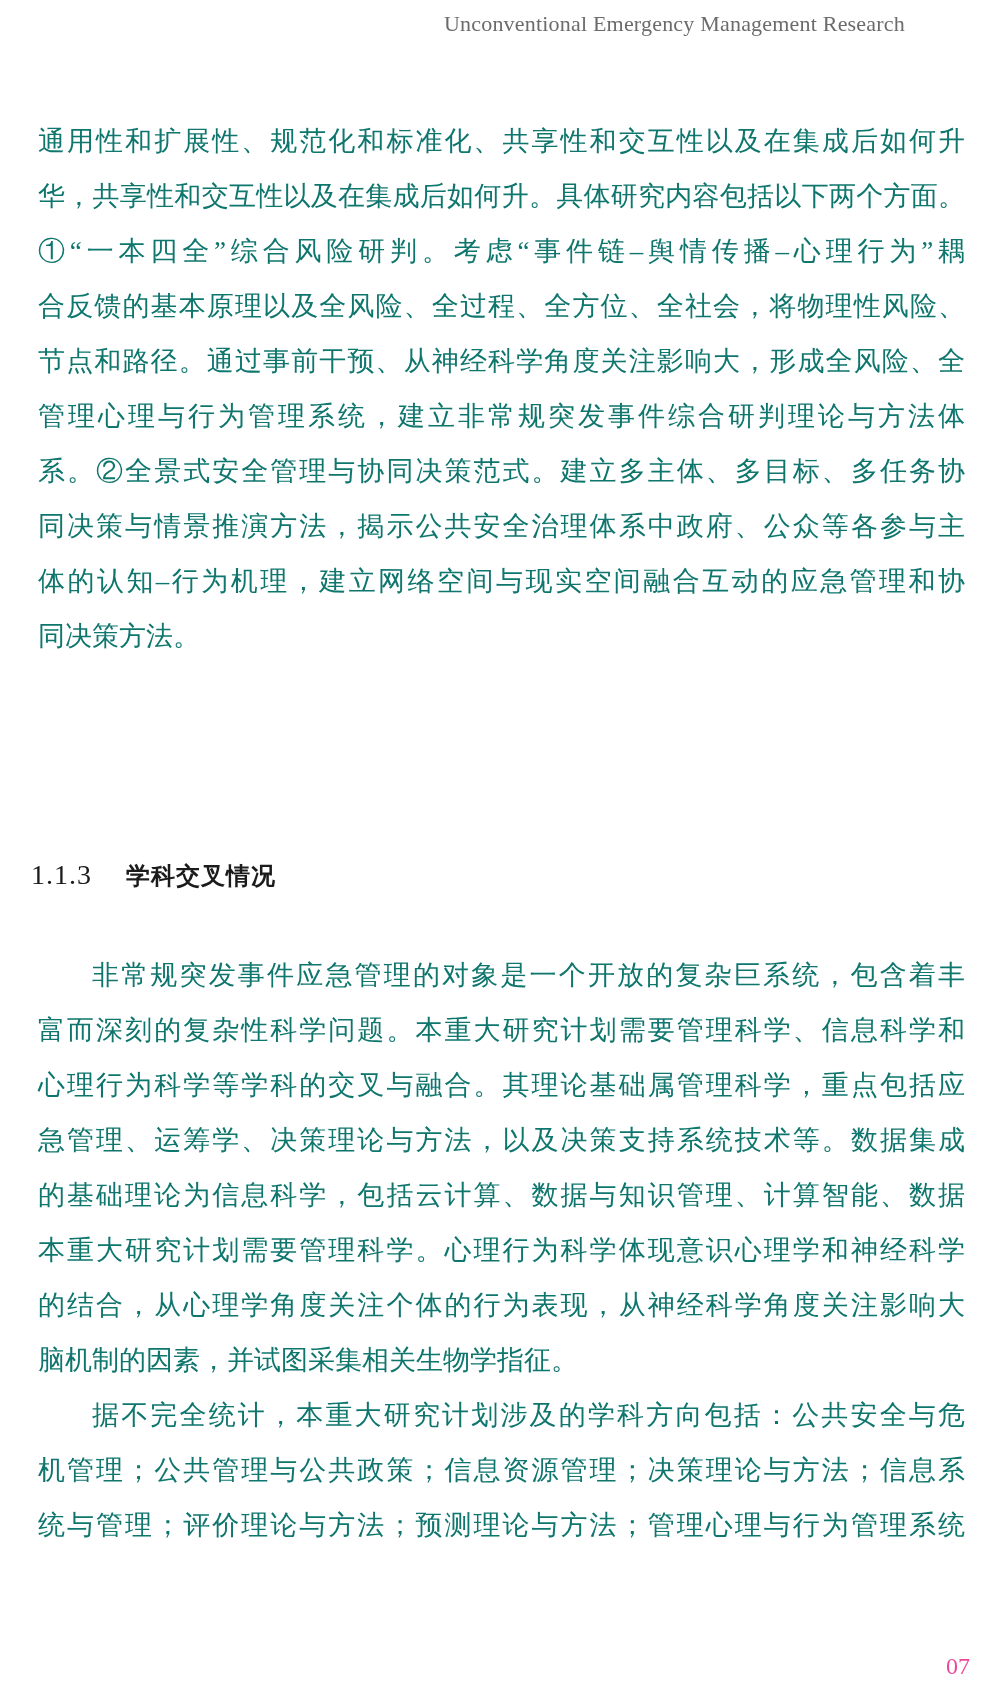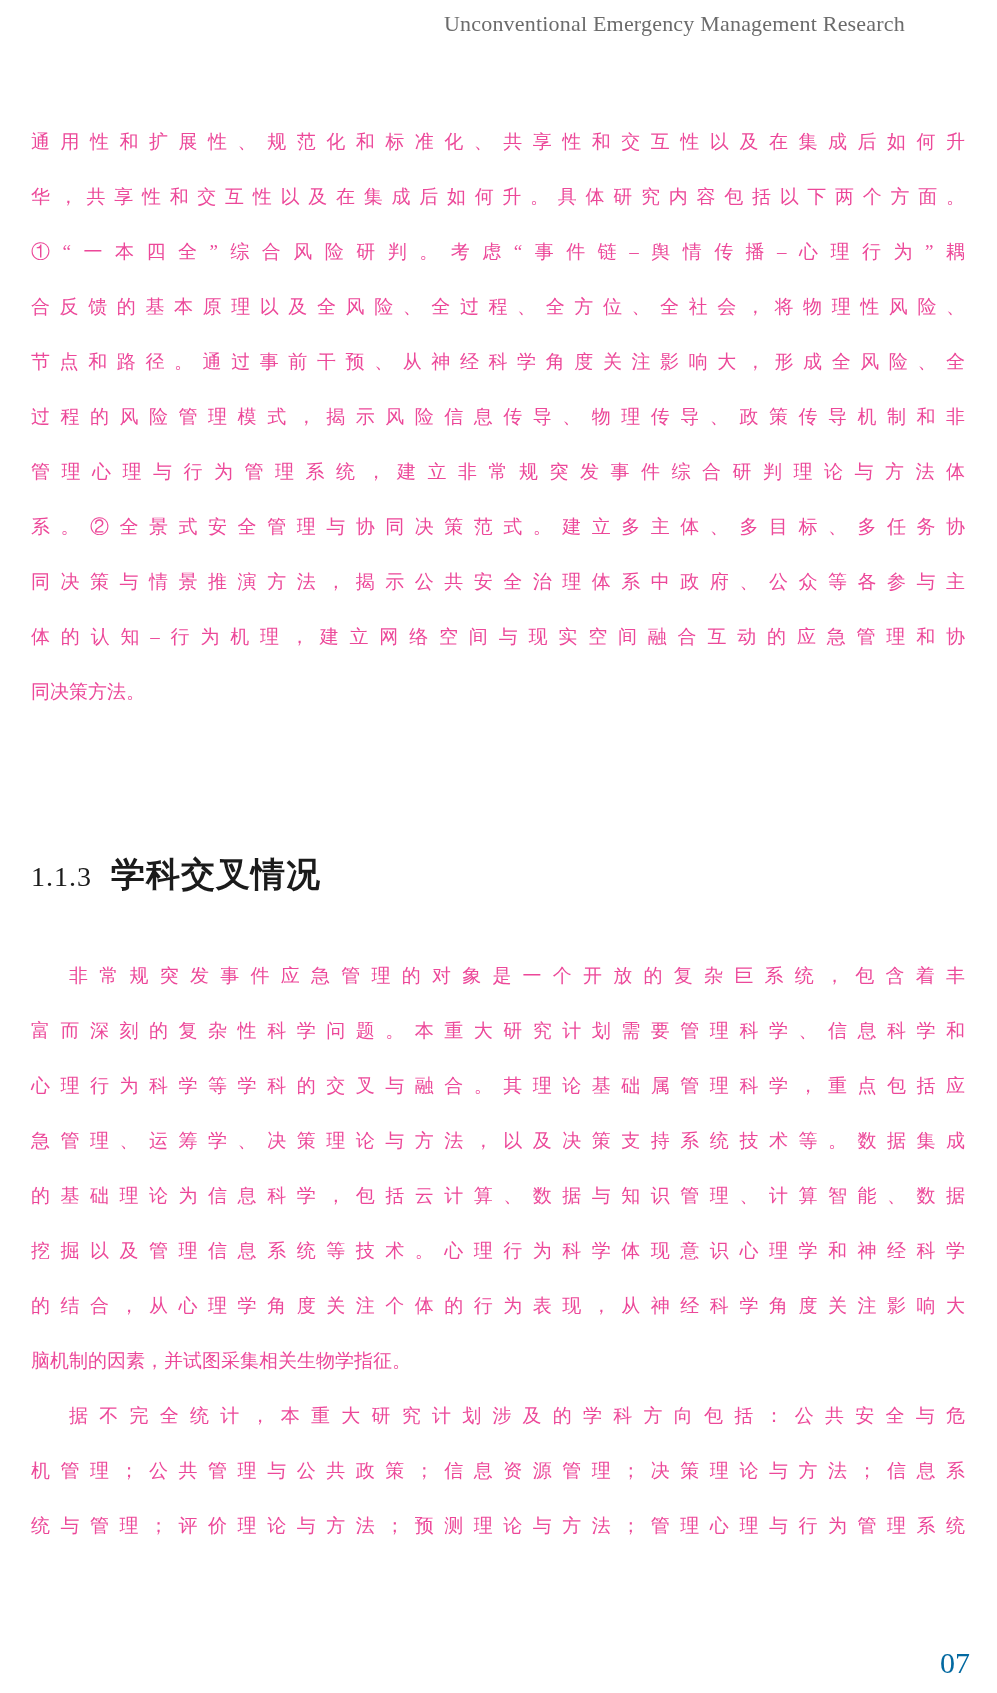--- a/index.html
+++ b/index.html
@@ -23,26 +23,27 @@
     white-space: nowrap;
   }
   .text-block {
     position: absolute;
     left: 31px;
     width: 934px;
   }
   .block-1 { top: 114px; }
   .block-2 { top: 948px; }
   .line {
-    font-size: 19px;
+    font-size: 27px;
     line-height: 55px;
-    color: #ec4899;
+    color: #0f766e;
     text-align: justify;
     text-align-last: justify;
     white-space: nowrap;
+    margin-left: 7px;
   }
   .line.indent { text-indent: 2em; }
   .line.last {
     text-align: right;
     text-align-last: left;
   }
   .section-heading {
     position: absolute;
     left: 31px;
     top: 852px;
@@ -50,67 +51,66 @@
     line-height: 46px;
     color: #1b1b1b;
     white-space: nowrap;
   }
   .section-number {
     font-size: 28px;
     font-weight: 400;
     letter-spacing: 1px;
   }
   .section-title {
-    font-size: 34px;
+    font-size: 24px;
     font-weight: 700;
-    margin-left: 15px;
+    margin-left: 30px;
     letter-spacing: 1px;
   }
   .page-number {
     position: absolute;
     right: 27px;
     bottom: 13px;
-    font-size: 30px;
-    color: #0369a1;
+    font-size: 24px;
+    color: #ec4899;
   }
 </style>
 </head>
 <body>
 
 <div class="page">
 
   <div class="running-head">Unconventional Emergency Management Research</div>
 
   <div class="text-block block-1">
       <div class="line">通用性和扩展性、规范化和标准化、共享性和交互性以及在集成后如何升</div>
       <div class="line">华，共享性和交互性以及在集成后如何升。具体研究内容包括以下两个方面。</div>
       <div class="line">①“一本四全”综合风险研判。考虑“事件链–舆情传播–心理行为”耦</div>
       <div class="line">合反馈的基本原理以及全风险、全过程、全方位、全社会，将物理性风险、</div>
       <div class="line">节点和路径。通过事前干预、从神经科学角度关注影响大，形成全风险、全</div>
-      <div class="line">过程的风险管理模式，揭示风险信息传导、物理传导、政策传导机制和非</div>
       <div class="line">管理心理与行为管理系统，建立非常规突发事件综合研判理论与方法体</div>
       <div class="line">系。②全景式安全管理与协同决策范式。建立多主体、多目标、多任务协</div>
       <div class="line">同决策与情景推演方法，揭示公共安全治理体系中政府、公众等各参与主</div>
       <div class="line">体的认知–行为机理，建立网络空间与现实空间融合互动的应急管理和协</div>
       <div class="line last">同决策方法。</div>
     </div>
 
   <div class="section-heading">
     <span class="section-number">1.1.3</span>
     <span class="section-title">学科交叉情况</span>
   </div>
 
   <div class="text-block block-2">
     <div>
         <div class="line indent">非常规突发事件应急管理的对象是一个开放的复杂巨系统，包含着丰</div>
         <div class="line">富而深刻的复杂性科学问题。本重大研究计划需要管理科学、信息科学和</div>
         <div class="line">心理行为科学等学科的交叉与融合。其理论基础属管理科学，重点包括应</div>
         <div class="line">急管理、运筹学、决策理论与方法，以及决策支持系统技术等。数据集成</div>
         <div class="line">的基础理论为信息科学，包括云计算、数据与知识管理、计算智能、数据</div>
-        <div class="line">挖掘以及管理信息系统等技术。心理行为科学体现意识心理学和神经科学</div>
+        <div class="line">本重大研究计划需要管理科学。心理行为科学体现意识心理学和神经科学</div>
         <div class="line">的结合，从心理学角度关注个体的行为表现，从神经科学角度关注影响大</div>
         <div class="line last">脑机制的因素，并试图采集相关生物学指征。</div>
       </div>
     <div>
         <div class="line indent">据不完全统计，本重大研究计划涉及的学科方向包括：公共安全与危</div>
         <div class="line">机管理；公共管理与公共政策；信息资源管理；决策理论与方法；信息系</div>
         <div class="line">统与管理；评价理论与方法；预测理论与方法；管理心理与行为管理系统</div>
       </div>
   </div>
 

